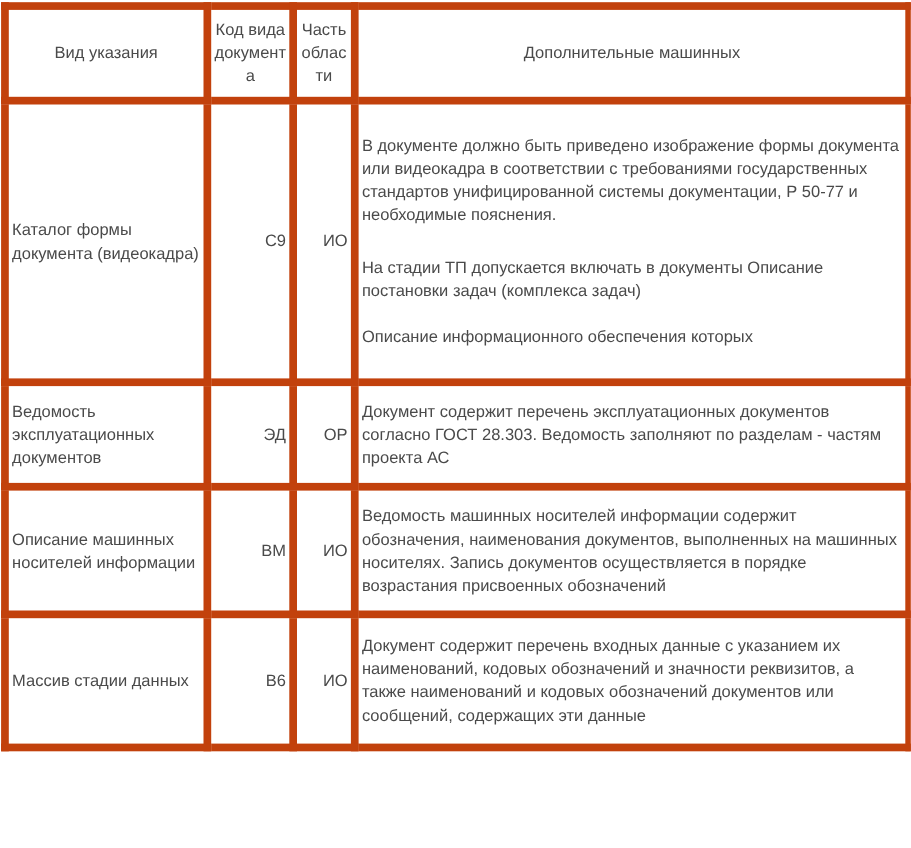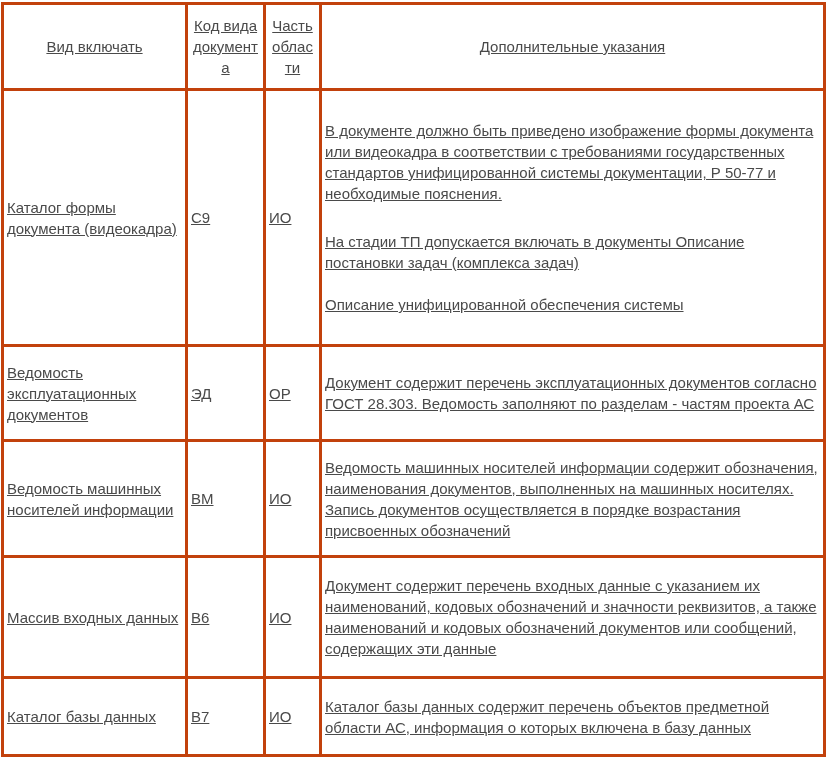--- a/index.html
+++ b/index.html
@@ -20,108 +20,99 @@
     width: 822px;
     margin: 2px 0 0 1px;
     border: 1px solid #808080;
     border-bottom: 2px solid #666666;
     font-size: 15px;
     line-height: 21px;
     color: #4a4a4a;
   }
   .doc-table th,
   .doc-table td {
-    border: 3px solid #c2410c;
+    border: 7px solid #c2410c;
     padding: 2px 3px;
     vertical-align: middle;
     font-weight: normal;
     word-wrap: break-word;
-    text-decoration: underline;
   }
   .doc-table thead th {
     text-align: center;
   }
   col.c-doctype { width: 184px; }
   col.c-code    { width: 78px;  }
   col.c-part    { width: 56px;  }
   col.c-notes   { width: 504px; }
 
   tr.r-head { height: 86px;  }
   tr.r1     { height: 256px; }
   tr.r2     { height: 95px; }
   tr.r3     { height: 116px; }
   tr.r4     { height: 121px; }
   tr.r5     { height: 78px;  }
 
   td.cell-doctype { text-align: left; }
   td.cell-code,
-  td.cell-part    { text-align: left; }
+  td.cell-part    { text-align: right; }
   td.cell-notes   { text-align: left; }
 
   .cell-notes p {
     margin: 0;
   }
   .cell-notes p.gap-lg { margin-bottom: 27px; }
   .cell-notes p.gap-sm { margin-bottom: 21px; }
 </style>
 </head>
 <body>
 
 <table class="doc-table">
   <colgroup>
     <col class="c-doctype">
     <col class="c-code">
     <col class="c-part">
     <col class="c-notes">
   </colgroup>
   <thead>
     <tr class="r-head">
-      <th>Вид включать</th>
+      <th>Вид указания</th>
       <th>Код вида документа</th>
       <th>Часть области</th>
-      <th>Дополнительные указания</th>
+      <th>Дополнительные машинных</th>
     </tr>
   </thead>
   <tbody>
     <tr class="r1">
       <td class="cell-doctype">Каталог формы документа (видеокадра)</td>
       <td class="cell-code">С9</td>
       <td class="cell-part">ИО</td>
       <td class="cell-notes">
         <p class="gap-lg">В документе должно быть приведено изображение формы документа или видеокадра в соответствии с требованиями государственных стандартов унифицированной системы документации, Р 50-77 и необходимые пояснения.</p>
         <p class="gap-sm">На стадии ТП допускается включать в документы Описание постановки задач (комплекса задач)</p>
-        <p>Описание унифицированной обеспечения системы</p>
+        <p>Описание информационного обеспечения которых</p>
       </td>
     </tr>
     <tr class="r2">
       <td class="cell-doctype">Ведомость эксплуатационных документов</td>
       <td class="cell-code">ЭД</td>
       <td class="cell-part">ОР</td>
       <td class="cell-notes">
         <p>Документ содержит перечень эксплуатационных документов согласно ГОСТ 28.303. Ведомость заполняют по разделам - частям проекта АС</p>
       </td>
     </tr>
     <tr class="r3">
-      <td class="cell-doctype">Ведомость машинных носителей информации</td>
+      <td class="cell-doctype">Описание машинных носителей информации</td>
       <td class="cell-code">ВМ</td>
       <td class="cell-part">ИО</td>
       <td class="cell-notes">
         <p>Ведомость машинных носителей информации содержит обозначения, наименования документов, выполненных на машинных носителях. Запись документов осуществляется в порядке возрастания присвоенных обозначений</p>
       </td>
     </tr>
     <tr class="r4">
-      <td class="cell-doctype">Массив входных данных</td>
+      <td class="cell-doctype">Массив стадии данных</td>
       <td class="cell-code">В6</td>
       <td class="cell-part">ИО</td>
       <td class="cell-notes">
         <p>Документ содержит перечень входных данные с указанием их наименований, кодовых обозначений и значности реквизитов, а также наименований и кодовых обозначений документов или сообщений, содержащих эти данные</p>
       </td>
     </tr>
-    <tr class="r5">
-      <td class="cell-doctype">Каталог базы данных</td>
-      <td class="cell-code">В7</td>
-      <td class="cell-part">ИО</td>
-      <td class="cell-notes">
-        <p>Каталог базы данных содержит перечень объектов предметной области АС, информация о которых включена в базу данных</p>
-      </td>
-    </tr>
   </tbody>
 </table>
 
 </body></html>

